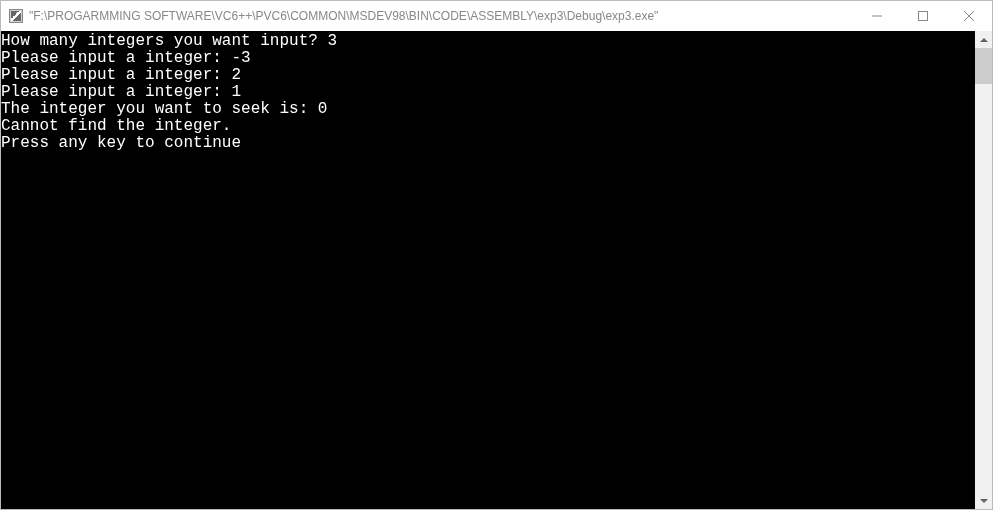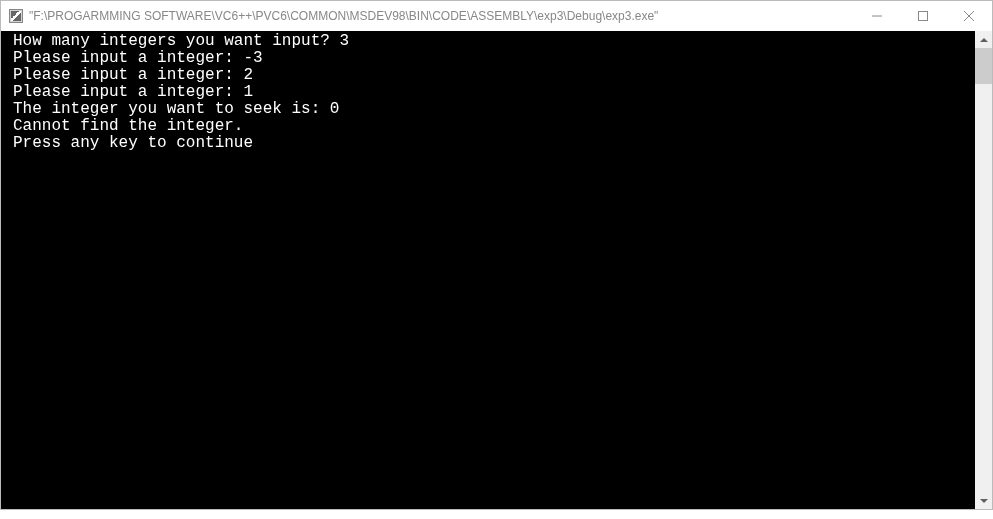--- a/index.html
+++ b/index.html
@@ -82,21 +82,21 @@
       background: #000;
       min-height: 0;
     }
     .console {
       flex: 1;
       background: #000;
       color: #fff;
       font-family: "NSimSun", "SimSun", "Courier New", monospace;
       font-size: 16px;
       line-height: 17px;
-      padding: 2px 0 0 12px;
+      padding: 2px 0 0 0;
       white-space: pre;
       overflow: hidden;
     }
     .console-line {
       display: block;
     }
     .scrollbar {
       width: 17px;
       background: #f0f0f0;
       display: flex;

